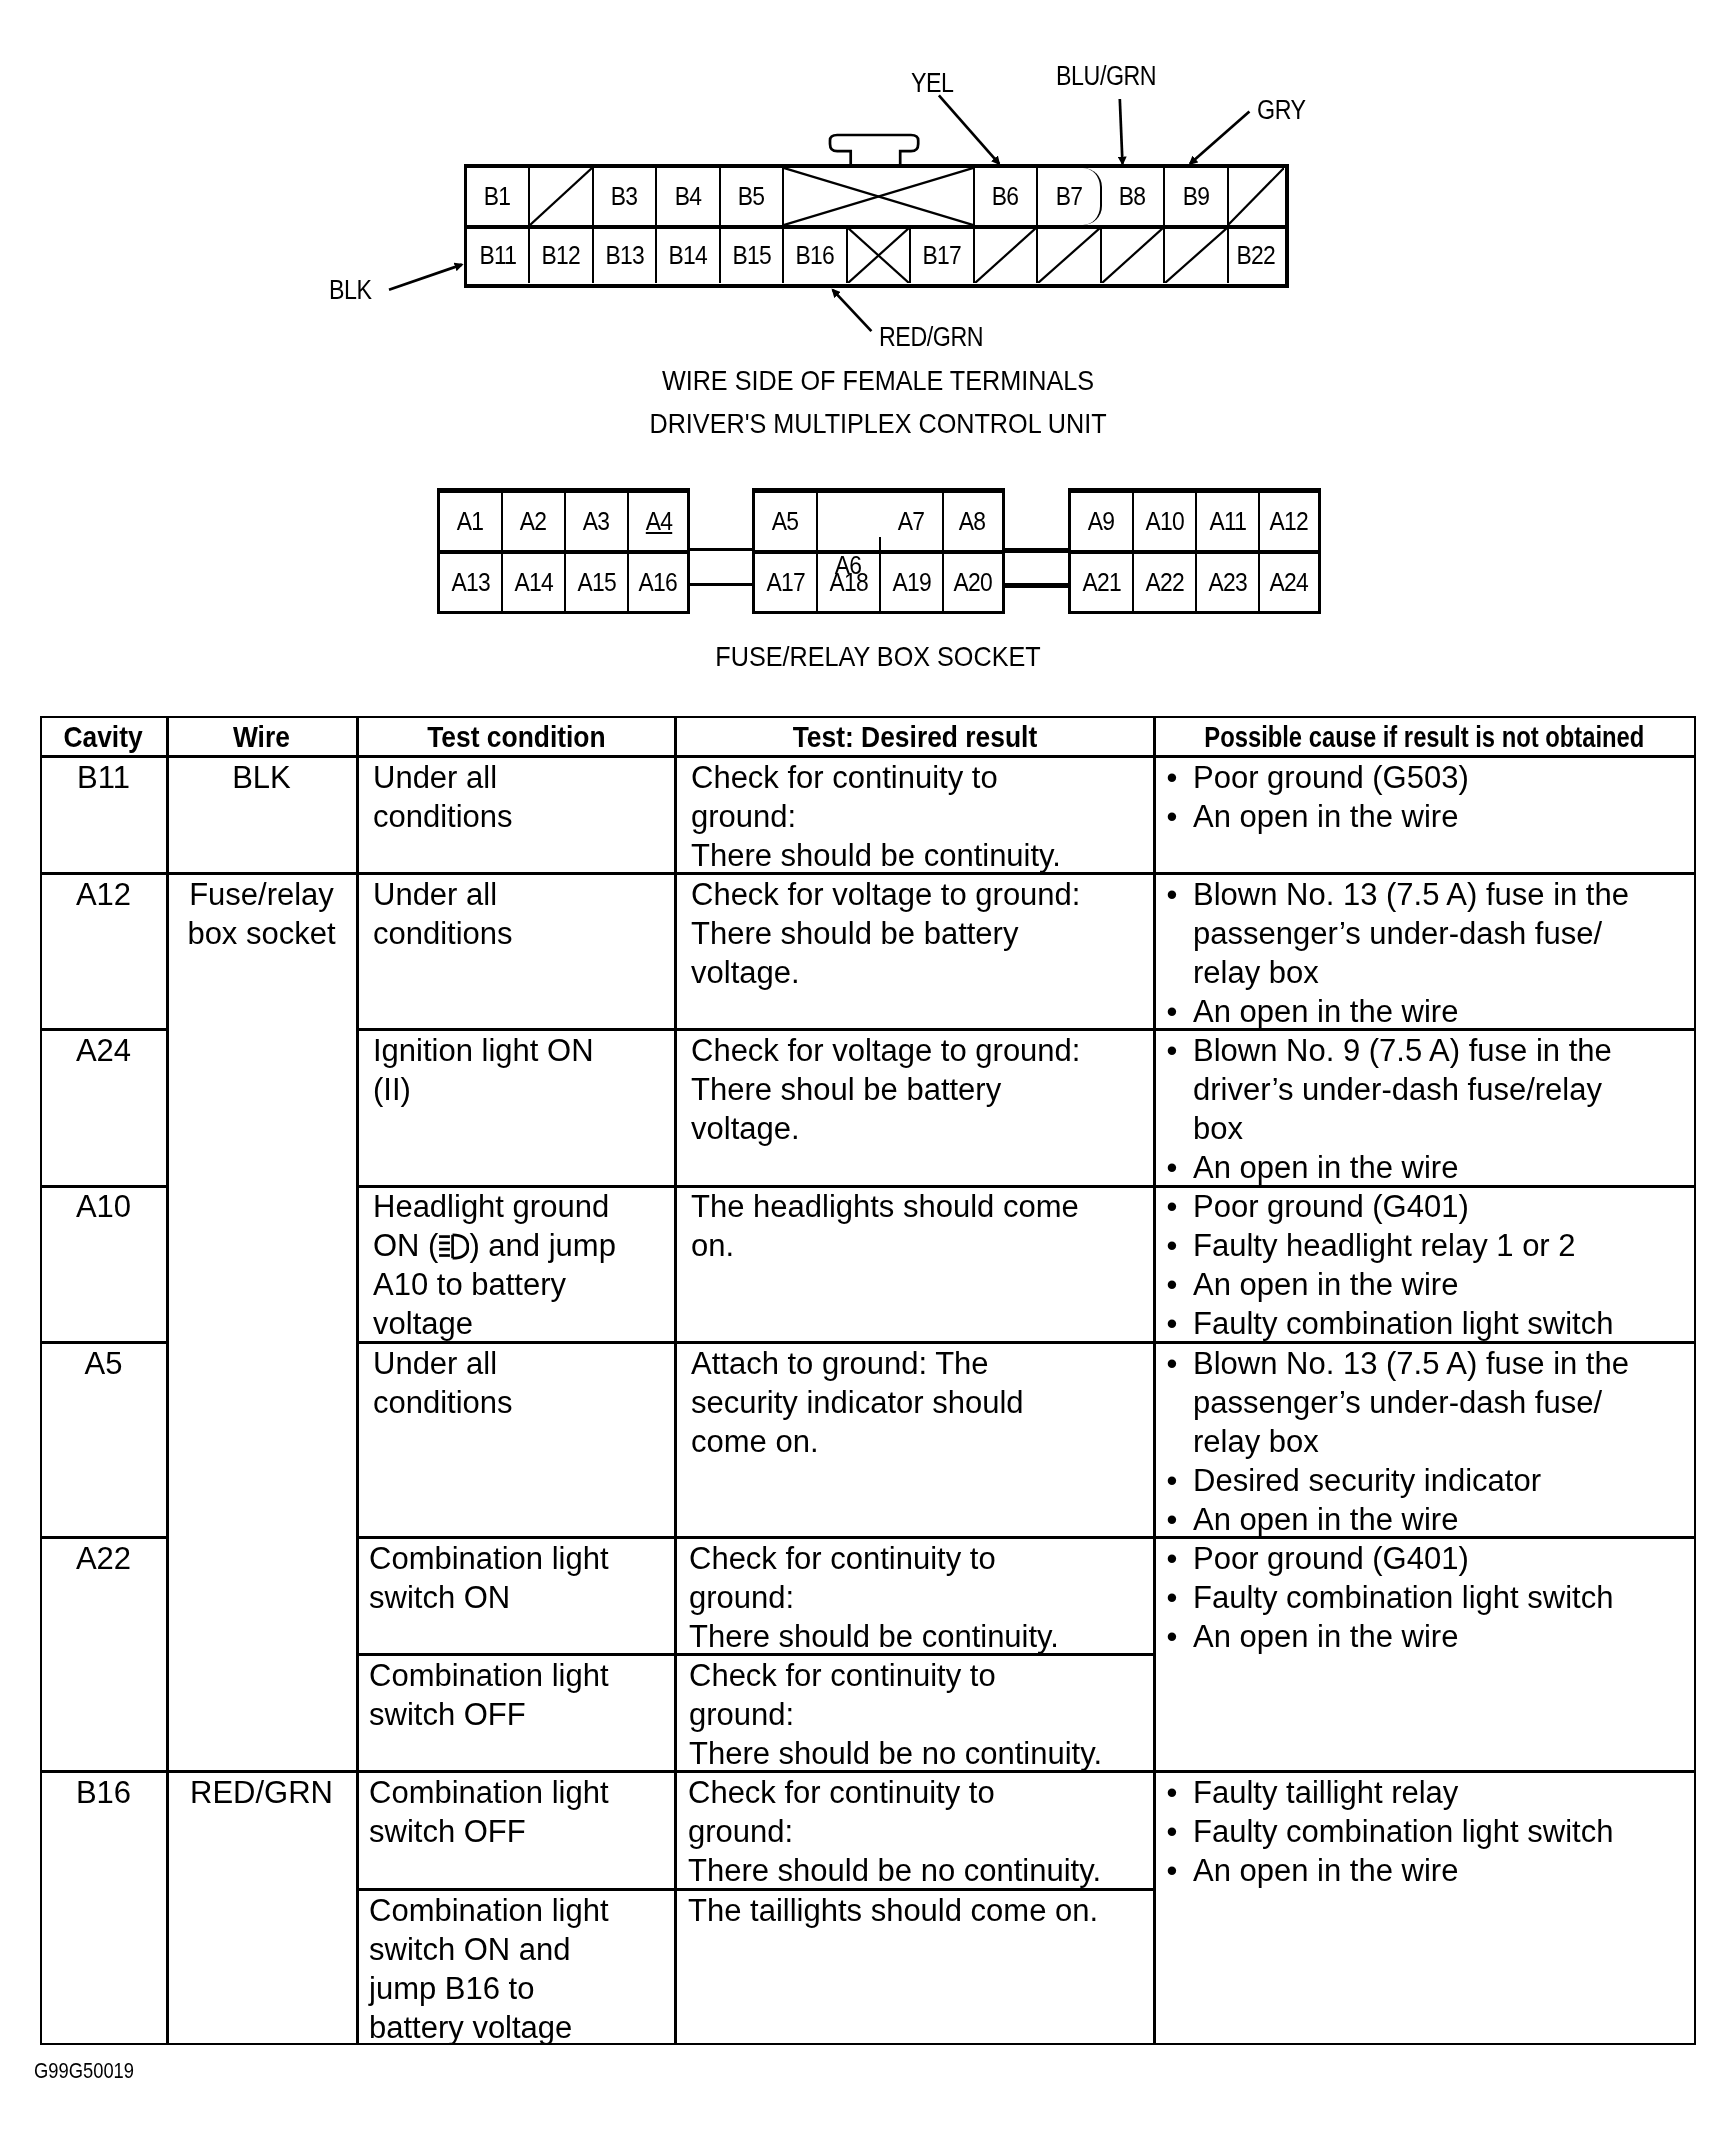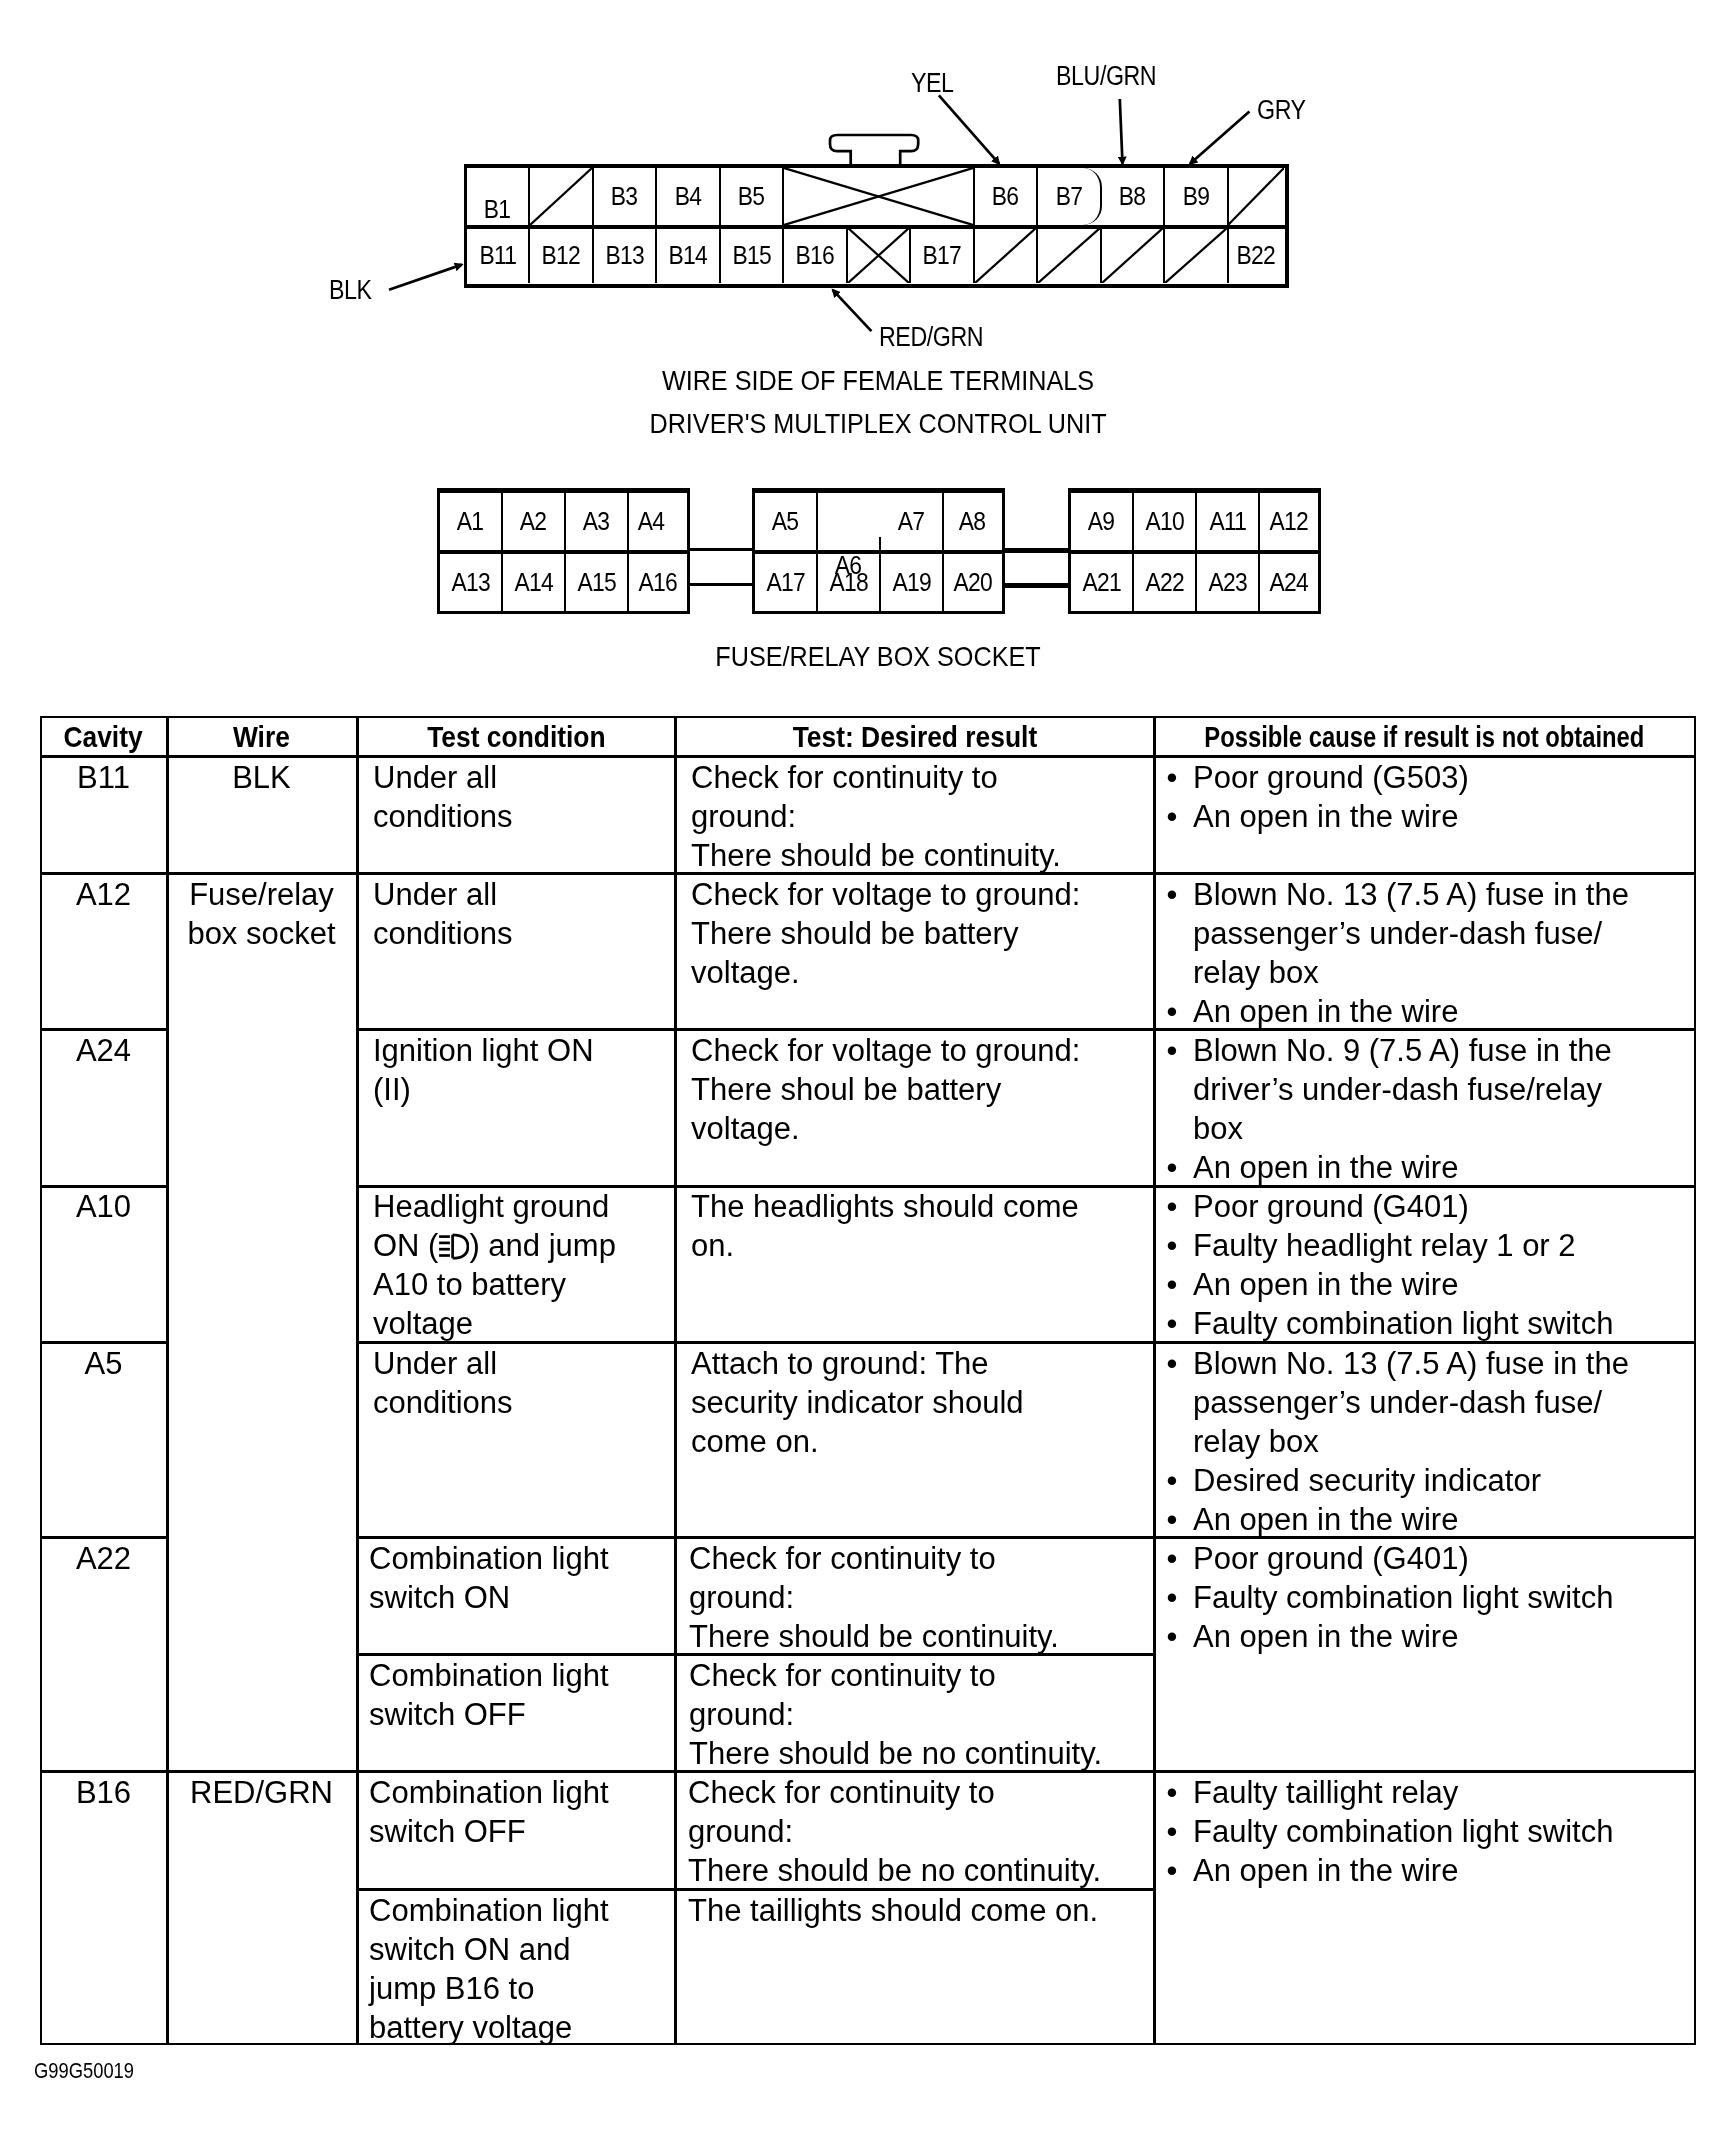--- a/index.html
+++ b/index.html
@@ -61,21 +61,21 @@
       <line x1="432" y1="322" x2="513" y2="294" marker-end="url(#ah)"></line>
       <line x1="968" y1="368" x2="925" y2="322" marker-end="url(#ah)"></line>
     </g>
 
     <path d="M945,184 L945,168 L930,168 Q922,168 922,160 L922,156 Q922,150 930,150 L1012,150 Q1020,150 1020,156 L1020,160 Q1020,168 1012,168 L1000,168 L1000,184" stroke="#000" stroke-width="3" fill="#fff"></path>
   </svg>
 
   <div class="connB">
     <div class="rowline" style="top:57px;"></div>
 
-    <div class="cell" style="left:0px;top:0;width:63px;height:57px;align-items:flex-end;">
+    <div class="cell" style="left:0px;top:0;width:63px;height:57px;">
         <span>B1</span>
       </div>
     <div class="cell" style="left:63px;top:0;width:64px;height:57px;">
       <svg class="diag" viewBox="0 0 71 63" preserveAspectRatio="none">
           <line x1="0" y1="63" x2="71" y2="0" stroke="#000" stroke-width="2.5"></line>
         </svg>
     </div>
     <div class="cell" style="left:127px;top:0;width:63px;height:57px;">
         <span>B3</span>
       </div>
@@ -175,21 +175,21 @@
     <div class="rowline" style="top:57px;height:3.6px;"></div>
     <div class="acell" style="left:0;top:0;width:63px;height:57px;">
         <span>A1</span>
       </div>
     <div class="acell" style="left:63px;top:0;width:63px;height:57px;">
         <span>A2</span>
       </div>
     <div class="acell" style="left:126px;top:0;width:63px;height:57px;">
         <span>A3</span>
       </div>
-    <div class="acell" style="left:175px;top:0;width:73px;height:57px;border-right:none;">
+    <div class="acell" style="left:183px;top:0;width:73px;height:57px;border-right:none;text-decoration:underline;">
         <span>A4</span>
       </div>
     <div class="acell" style="left:0;top:60px;width:63px;height:59px;">
         <span>A13</span>
       </div>
     <div class="acell" style="left:63px;top:60px;width:63px;height:59px;">
         <span>A14</span>
       </div>
     <div class="acell" style="left:126px;top:60px;width:63px;height:59px;">
         <span>A15</span>

